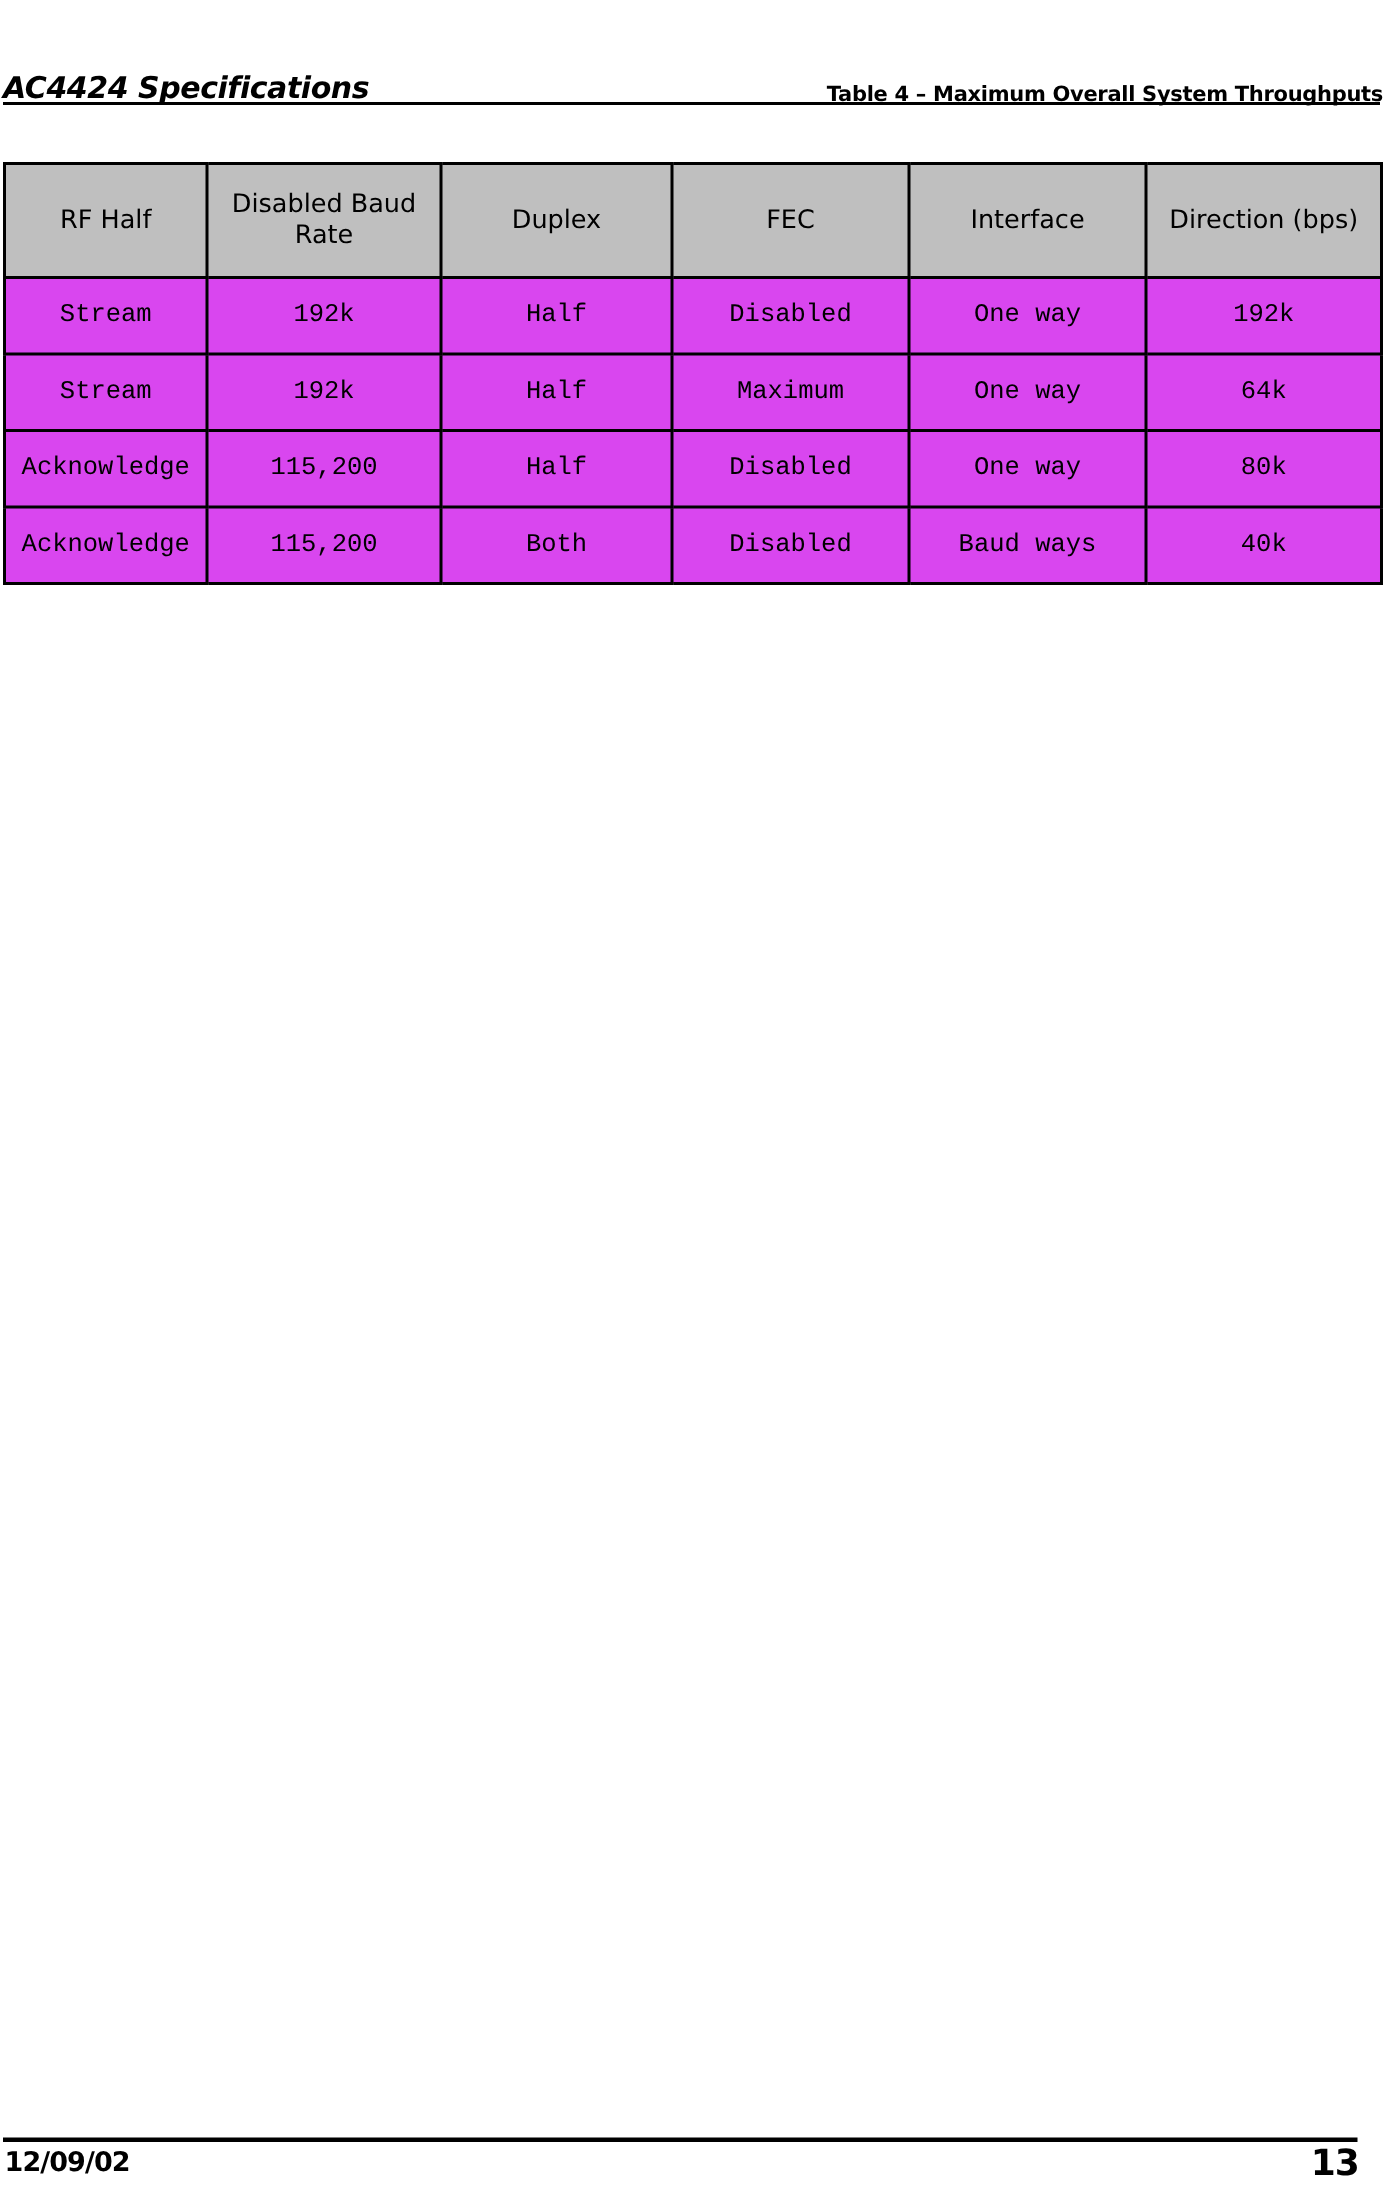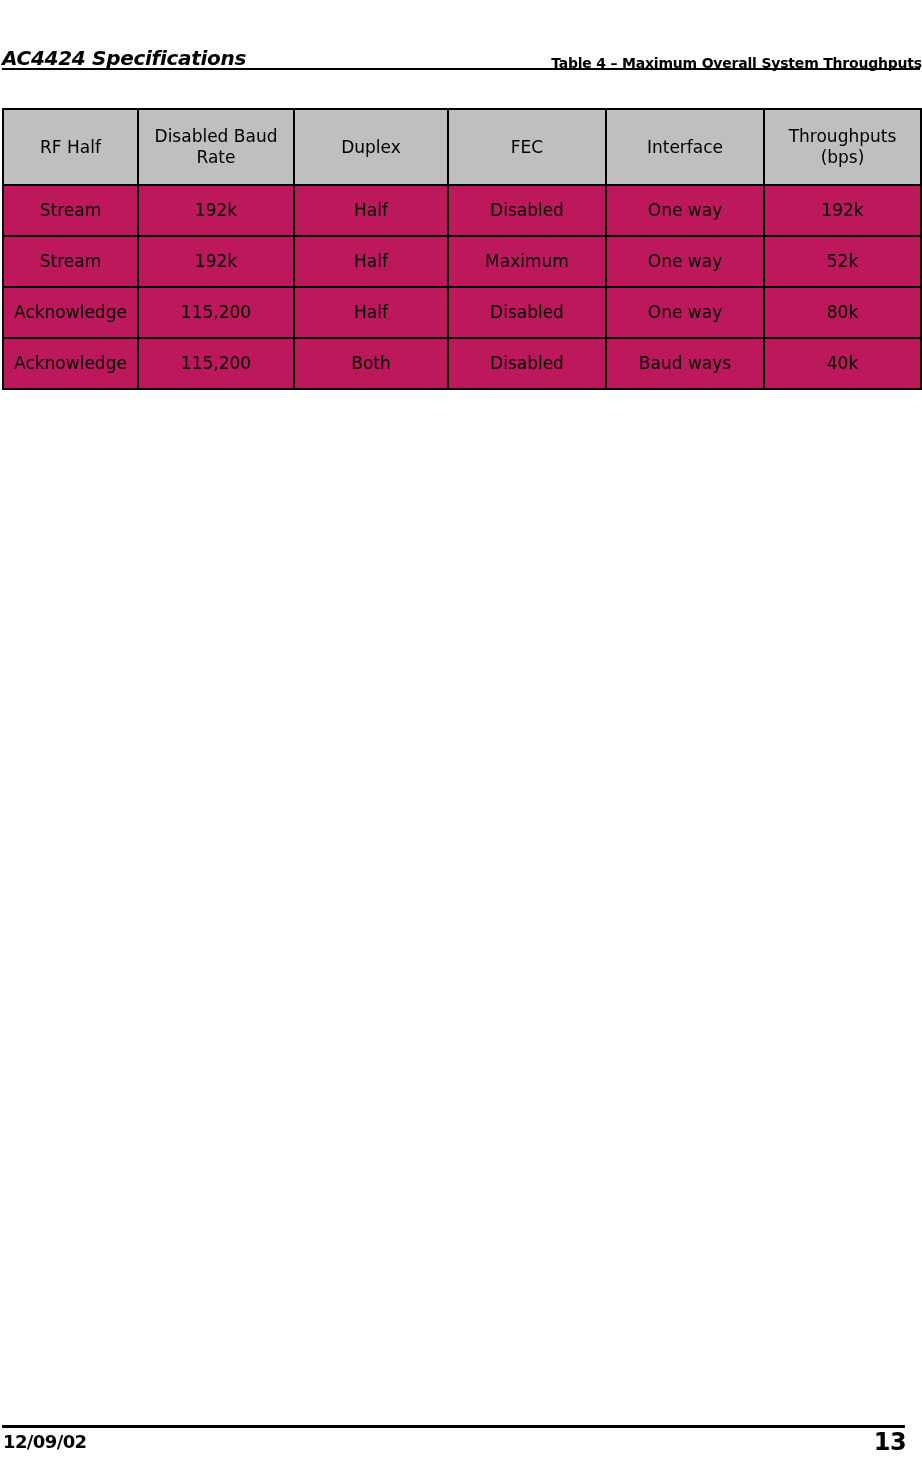--- a/index.html
+++ b/index.html
@@ -82,22 +82,23 @@
     text-align: center;
     vertical-align: middle;
     font-weight: normal;
     padding: 0 2px;
   }
   .throughput-table thead th {
     background: #bfbfbf;
     height: 74px;
   }
   .throughput-table tbody td {
-    background: #be185d;
+    background: #d946ef;
     height: 49px;
+    font-family: Liberation Mono, monospace;
   }
 
   
   .col-rf       { width: 135px; }
   .col-baud     { width: 156px; }
   .col-duplex   { width: 154px; }
   .col-fec      { width: 158px; }
   .col-dir      { width: 158px; }
   .col-through  { width: 157px; }
 
@@ -159,39 +160,39 @@
       <col class="col-dir">
       <col class="col-through">
     </colgroup>
     <thead>
       <tr>
         <th>RF Half</th>
         <th>Disabled Baud Rate</th>
         <th>Duplex</th>
         <th>FEC</th>
         <th>Interface</th>
-        <th>Throughputs (bps)</th>
+        <th>Direction (bps)</th>
       </tr>
     </thead>
     <tbody>
       <tr>
         <td>Stream</td>
         <td>192k</td>
         <td>Half</td>
         <td>Disabled</td>
         <td>One way</td>
         <td>192k</td>
       </tr>
       <tr>
         <td>Stream</td>
         <td>192k</td>
         <td>Half</td>
         <td>Maximum</td>
         <td>One way</td>
-        <td>52k</td>
+        <td>64k</td>
       </tr>
       <tr>
         <td>Acknowledge</td>
         <td>115,200</td>
         <td>Half</td>
         <td>Disabled</td>
         <td>One way</td>
         <td>80k</td>
       </tr>
       <tr>

